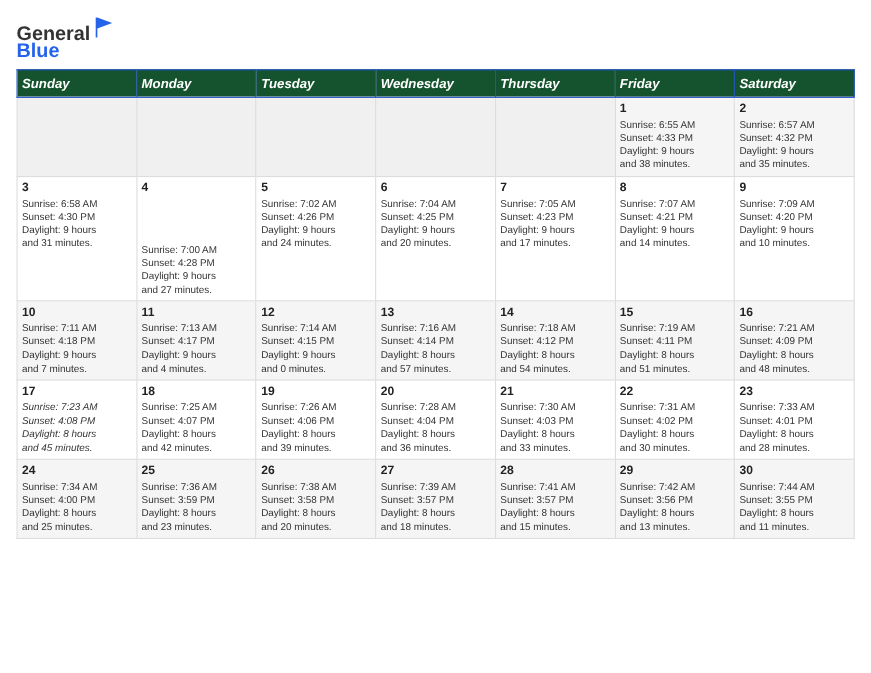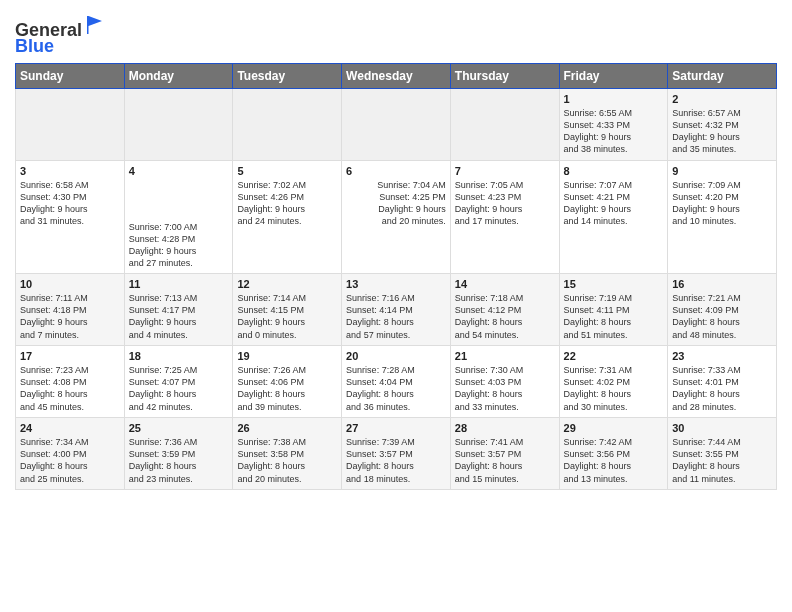--- a/index.html
+++ b/index.html
@@ -55,22 +55,23 @@
       font-size: 14px;
       color: #444;
       margin-top: 2px;
     }
     table {
       width: 100%;
       border-collapse: collapse;
       table-layout: fixed;
     }
     thead tr {
-      background: #737373;
+      background: #14532d;
       color: #fff;
+      font-style: italic;
     }
     thead th {
       padding: 5px 4px;
       font-size: 12px;
       font-weight: bold;
       text-align: left;
       border: 1px solid #1e50c8;
     }
     tbody tr {
       vertical-align: top;
@@ -173,21 +174,21 @@
           </td>
           <td>
             <span class="day-num">5</span>
             <div class="day-info" style="white-space: pre-line;">Sunrise: 7:02 AM
 Sunset: 4:26 PM
 Daylight: 9 hours
 and 24 minutes.</div>
           </td>
           <td>
             <span class="day-num">6</span>
-            <div class="day-info" style="white-space: pre-line; text-align: right;">Sunrise: 7:04 AM
+            <div class="day-info" style="white-space: pre-line;">Sunrise: 7:04 AM
 Sunset: 4:25 PM
 Daylight: 9 hours
 and 20 minutes.</div>
           </td>
           <td>
             <span class="day-num">7</span>
             <div class="day-info" style="white-space: pre-line;">Sunrise: 7:05 AM
 Sunset: 4:23 PM
 Daylight: 9 hours
 and 17 minutes.</div>
@@ -254,21 +255,21 @@
             <span class="day-num">16</span>
             <div class="day-info" style="white-space: pre-line;">Sunrise: 7:21 AM
 Sunset: 4:09 PM
 Daylight: 8 hours
 and 48 minutes.</div>
           </td>
         </tr>
         <tr>
           <td>
             <span class="day-num">17</span>
-            <div class="day-info" style="white-space: pre-line;">Sunrise: 7:23 AM
+            <div class="day-info" style="white-space: pre-line; font-style: italic;">Sunrise: 7:23 AM
 Sunset: 4:08 PM
 Daylight: 8 hours
 and 45 minutes.</div>
           </td>
           <td>
             <span class="day-num">18</span>
             <div class="day-info" style="white-space: pre-line;">Sunrise: 7:25 AM
 Sunset: 4:07 PM
 Daylight: 8 hours
 and 42 minutes.</div>

